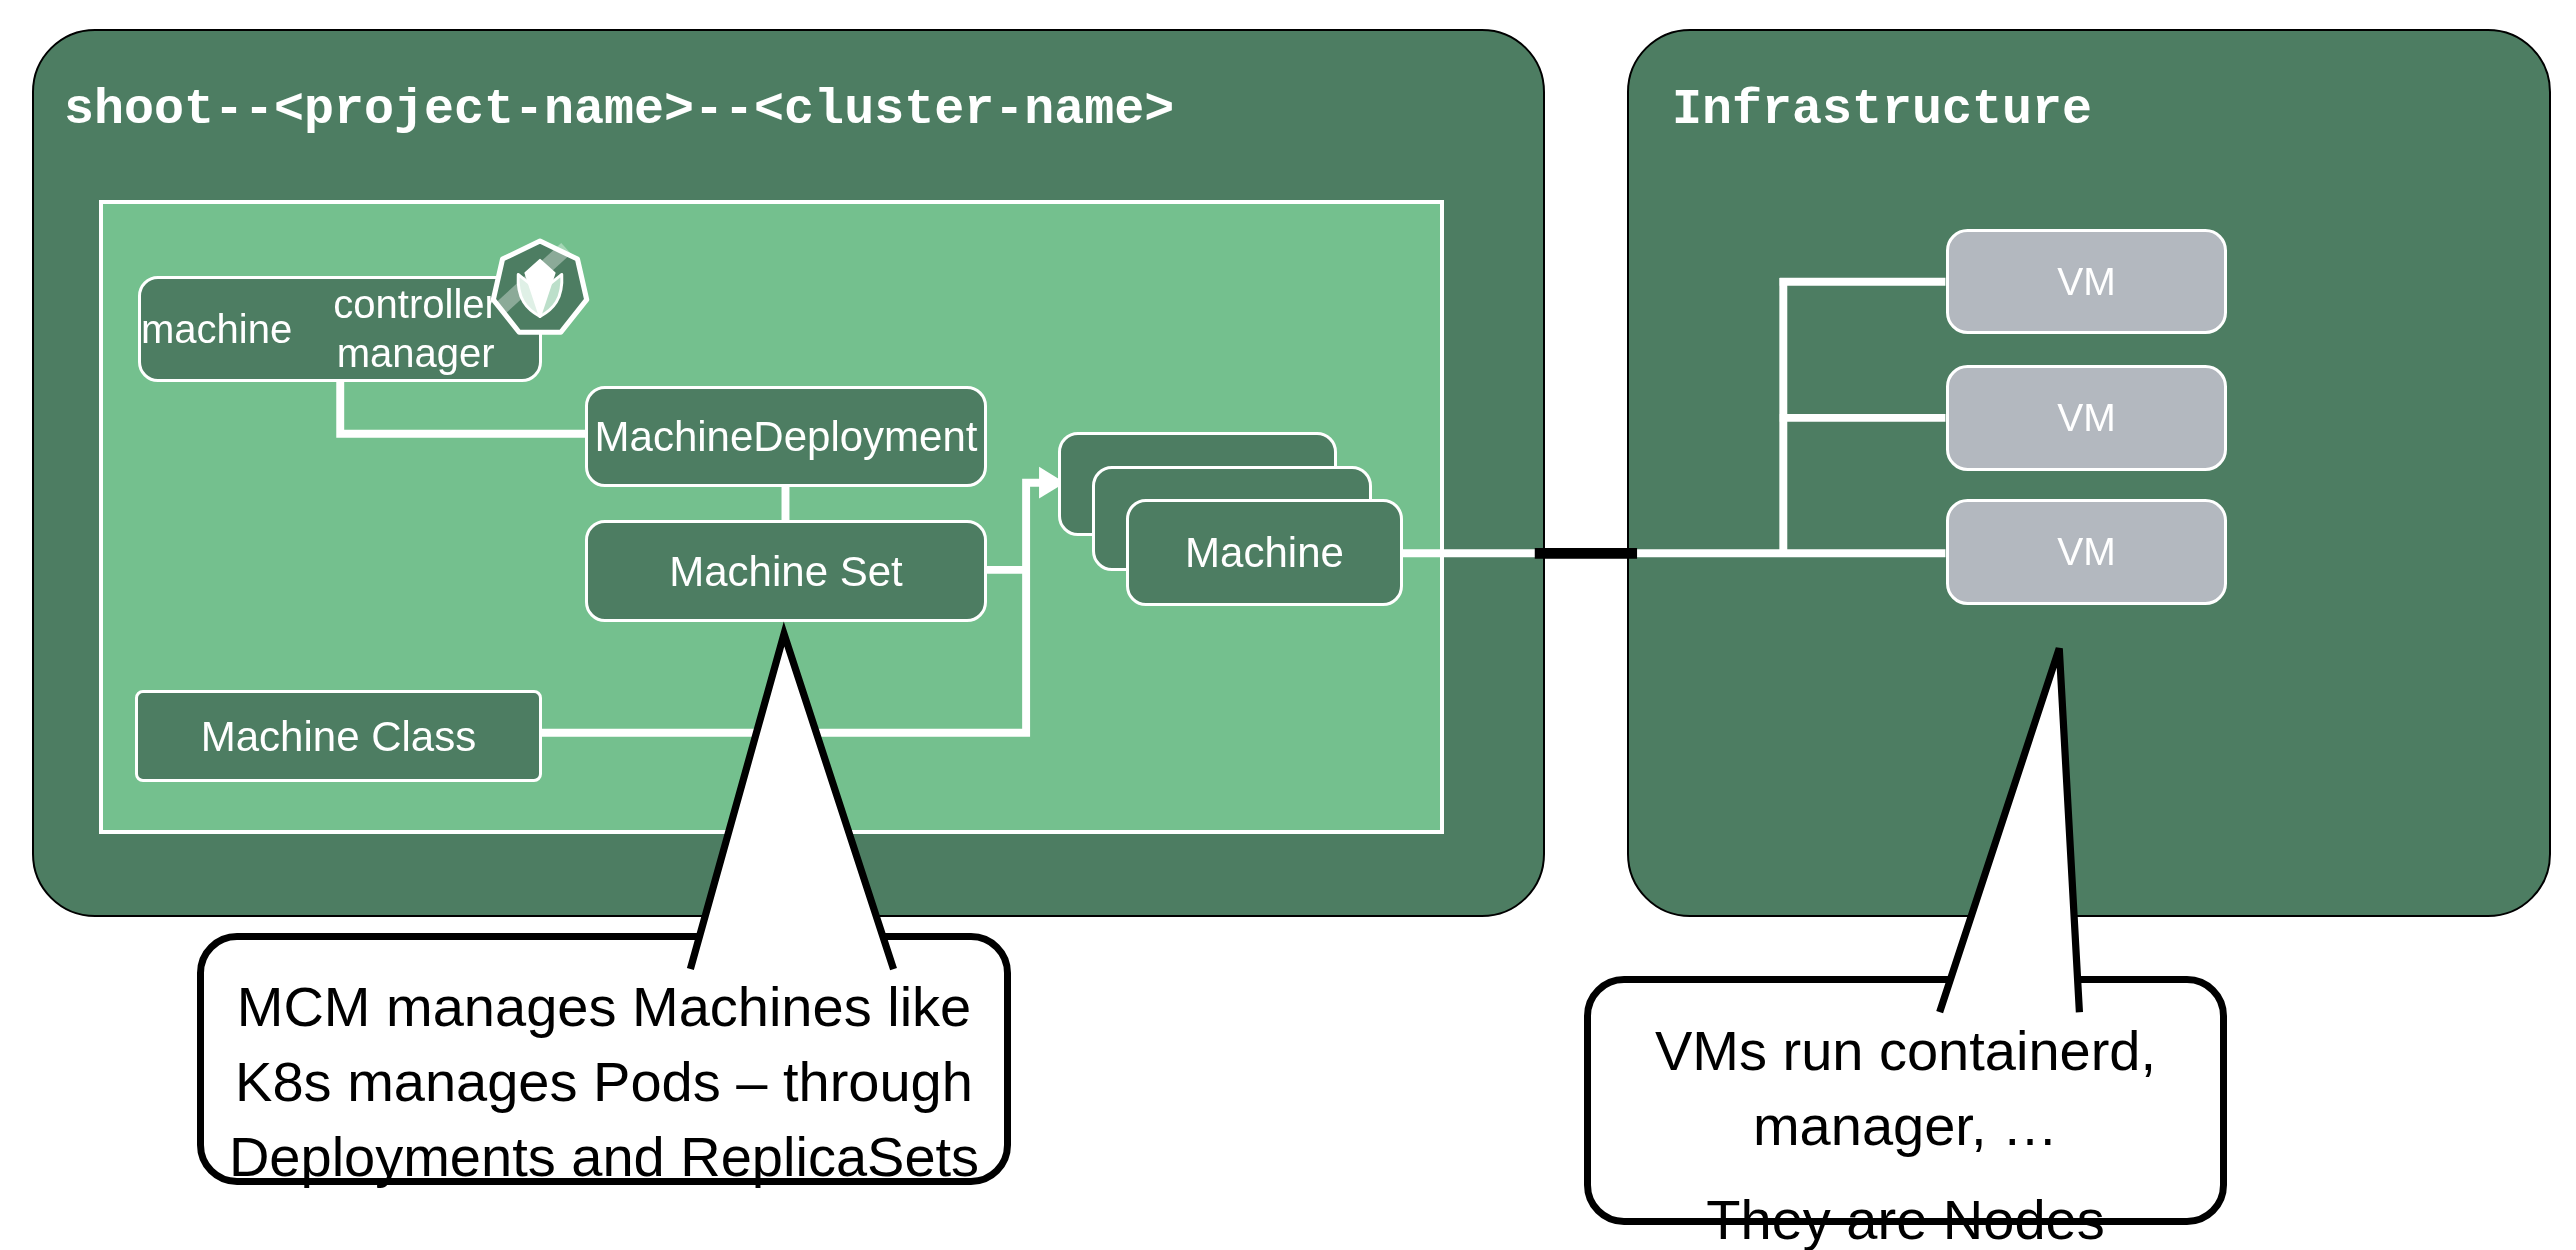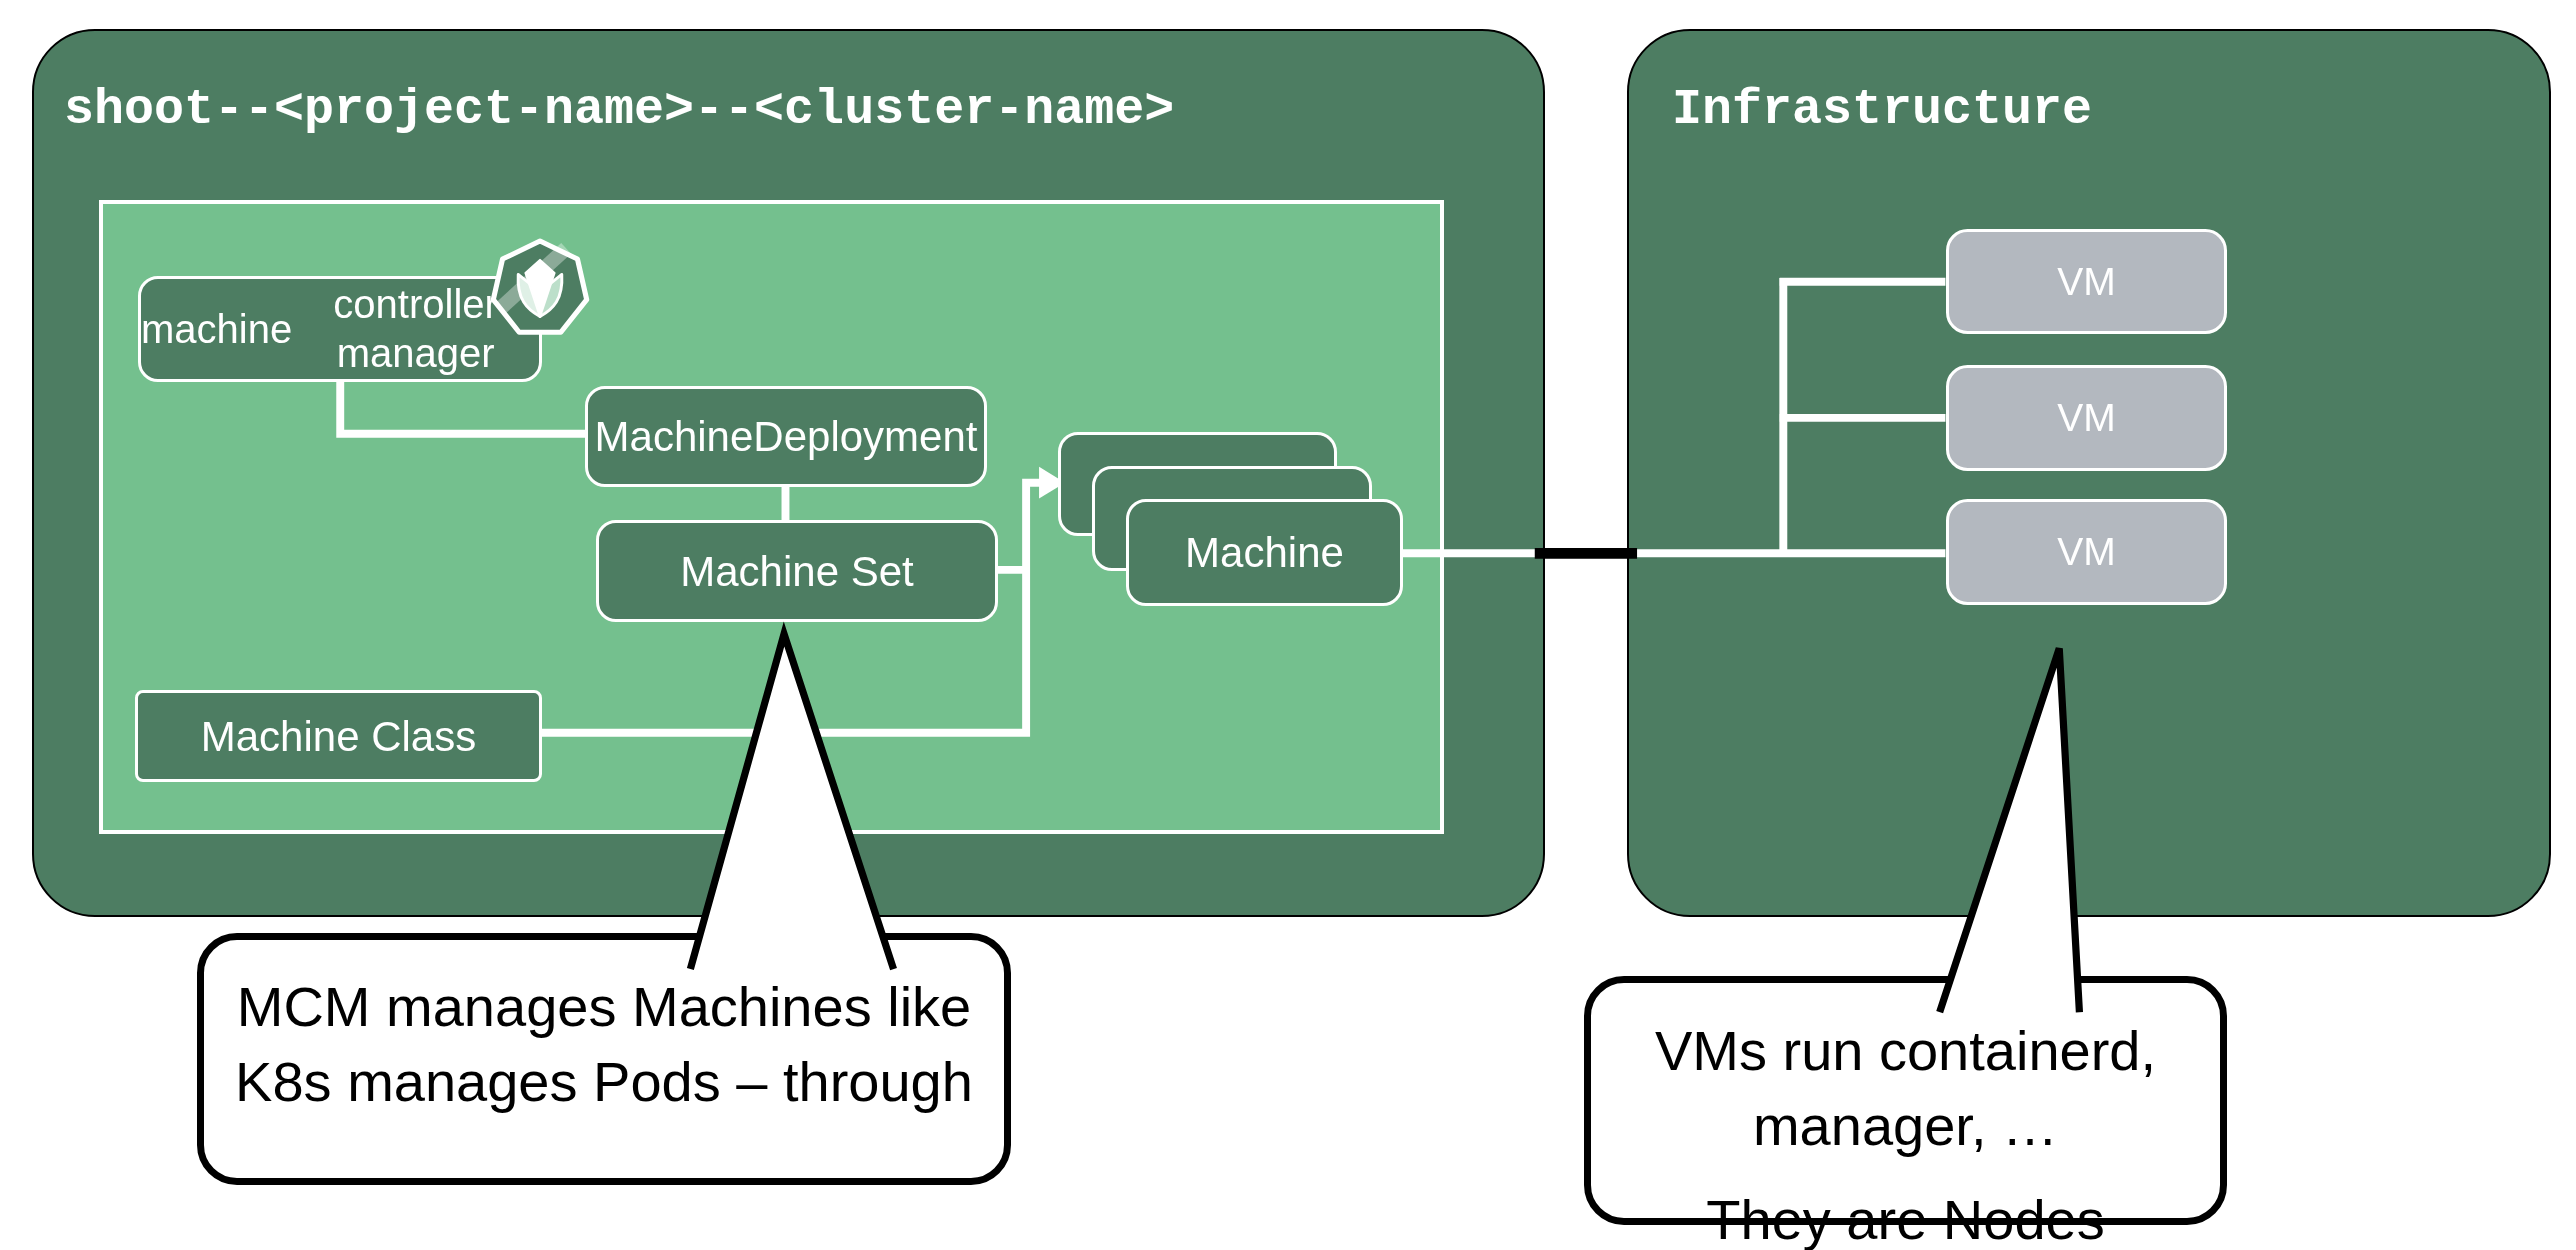--- a/index.html
+++ b/index.html
@@ -113,21 +113,21 @@
   <div class="node z4" style="left:138px;top:276px;width:404px;height:106px;font-size:40px;">
     <div>machine</div>
     <div>controller manager</div>
   </div>
 
   <div class="node z4" style="left:585px;top:386px;width:402px;height:101px;">
     <div>Machine</div>
     <div>Deployment</div>
   </div>
 
-  <div class="node z4" style="left:585px;top:520px;width:402px;height:102px;margin-left:11px;">
+  <div class="node z4" style="left:585px;top:520px;width:402px;height:102px;">
     <div>Machine Set</div>
   </div>
 
   <div class="node z4" style="left:135px;top:690px;width:407px;height:92px;border-radius:8px;">
     <div>Machine Class</div>
   </div>
 
   <div class="node z4" style="left:1058px;top:432px;width:279px;height:104px;"></div>
   <div class="node z4" style="left:1092px;top:466px;width:280px;height:105px;"></div>
   <div class="node z4" style="left:1126px;top:499px;width:277px;height:107px;">
@@ -148,20 +148,21 @@
   <div class="vm z4" style="left:1946px;top:365px;width:281px;height:106px;">
     <div>VM</div>
   </div>
   <div class="vm z4" style="left:1946px;top:499px;width:281px;height:106px;">
     <div>VM</div>
   </div>
 
   <div class="callout callout-left z6" style="left:197px;top:933px;width:814px;height:252px;">
     <div class="line">MCM manages Machines like</div>
     <div class="line">K8s manages Pods – through</div>
+    <div class="line">Deployments and ReplicaSets</div>
   </div>
 
   <div class="callout callout-right z6" style="left:1544px;top:976px;width:643px;height:249px;">
     <div class="line">VMs run containerd,</div>
     <div class="line">manager, …</div>
     <div class="line footer">They are Nodes</div>
   </div>
 
   <svg class="overlay z7" width="2576" height="1250" viewBox="0 0 3575 1735">
     <path d="M958,1345 L1088,880 L1240,1345" fill="#ffffff" stroke="#000000" stroke-width="10"></path>

